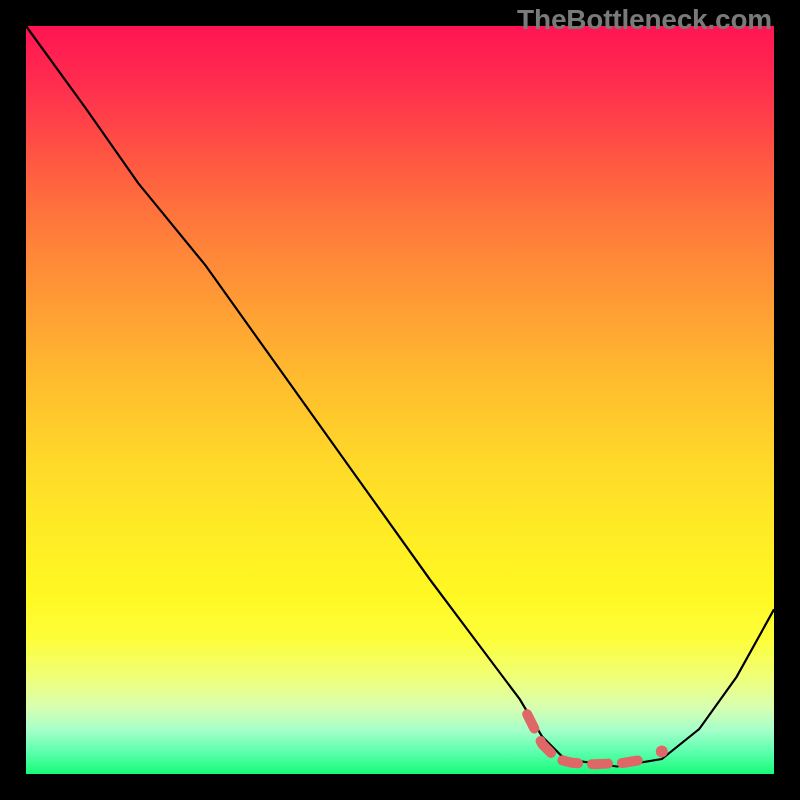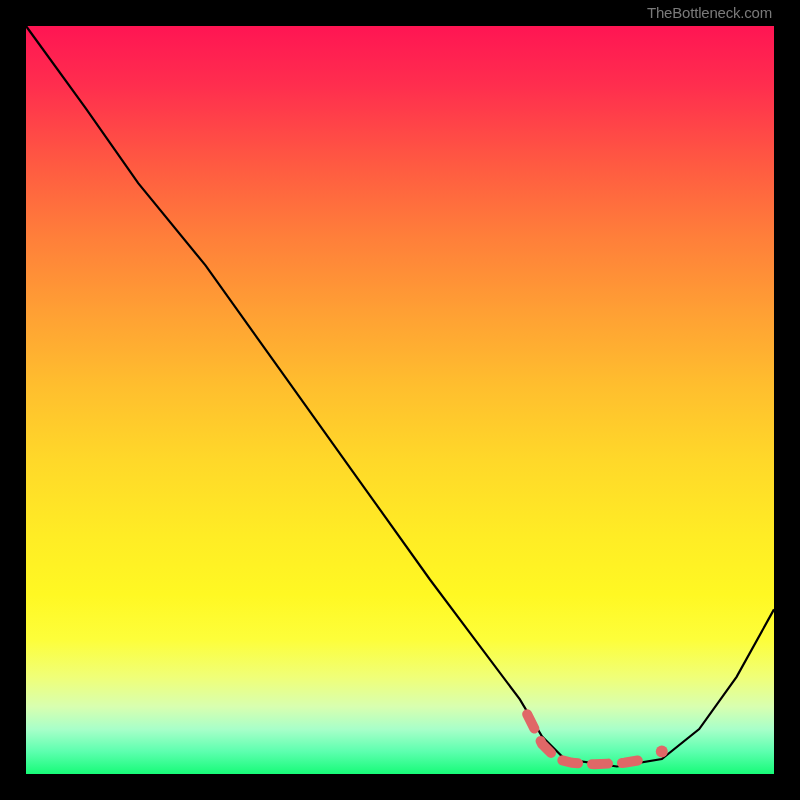--- a/index.html
+++ b/index.html
@@ -47,22 +47,22 @@
       #a8ffc9 94%,
       #5dffaf 97%,
       #17fb78 100%
     );
   }
   .watermark {
     position: absolute;
     top: 4px;
     right: 28px;
     color: #7a7a7a;
-    font-size: 15px;
-    font-weight: 400;
+    font-size: 28px;
+    font-weight: 700;
     letter-spacing: -0.2px;
   }
   svg.overlay {
     position: absolute;
     left: 26px;
     top: 26px;
     width: 748px;
     height: 748px;
     overflow: visible;
   }

